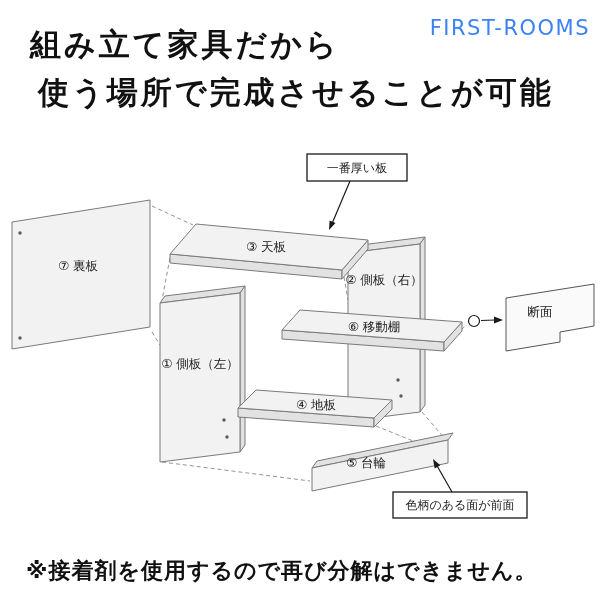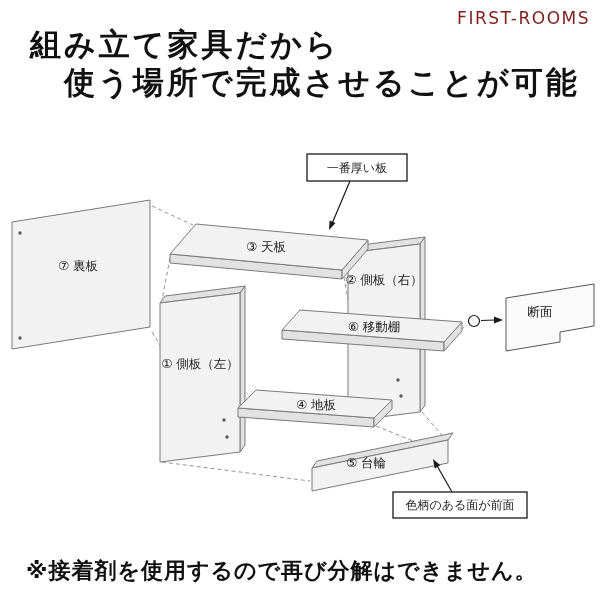--- a/index.html
+++ b/index.html
@@ -3,24 +3,24 @@
 <meta charset="utf-8">
 <style>
   * { margin:0; padding:0; box-sizing:border-box; }
   html,body { width:600px; height:600px; background:#ffffff; }
   body { font-family:"DejaVu Sans","Liberation Sans",sans-serif; }
   .page { position:relative; width:600px; height:600px; background:#ffffff; overflow:hidden; }
 
   .headline { position:absolute; font-weight:700; font-size:31px; letter-spacing:3px;
               color:#111; white-space:nowrap; }
   .headline.l1 { top:24px; left:30px; }
-  .headline.l2 { top:62px; left:38px;margin-left:26px; }
+  .headline.l2 { top:72px; left:38px; }
 
-  .brand { position:absolute; top:8px; right:10px; font-size:17px; letter-spacing:1.5px;
-           color:#7f1d1d; font-weight:500; white-space:nowrap; }
+  .brand { position:absolute; top:16px; right:10px; font-size:21px; letter-spacing:1.5px;
+           color:#3b82f6; font-weight:500; white-space:nowrap; }
 
   svg.diagram { position:absolute; left:0; top:0; width:600px; height:600px; }
 
   .board   { fill:#f2f2f2; stroke:#7a7a7a; stroke-width:1; }
   .edge    { fill:#e2e2e2; stroke:#7a7a7a; stroke-width:1; }
   .lbl     { font-size:12.5px; fill:#1a1a1a; }
   .cbox    { fill:#ffffff; stroke:#1a1a1a; stroke-width:1.3; }
   .clbl    { font-size:12px; fill:#1a1a1a; }
   .dash    { stroke:#949494; stroke-width:1; stroke-dasharray:4 3; fill:none; }
   .solid   { stroke:#1a1a1a; stroke-width:1.2; fill:none; }

